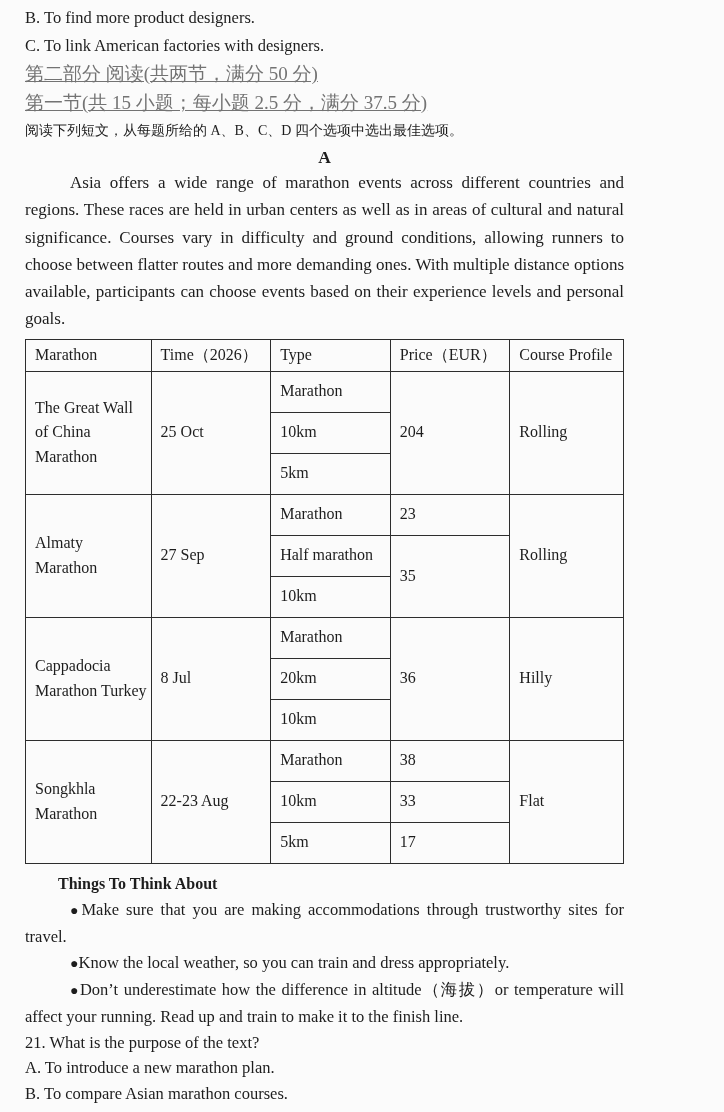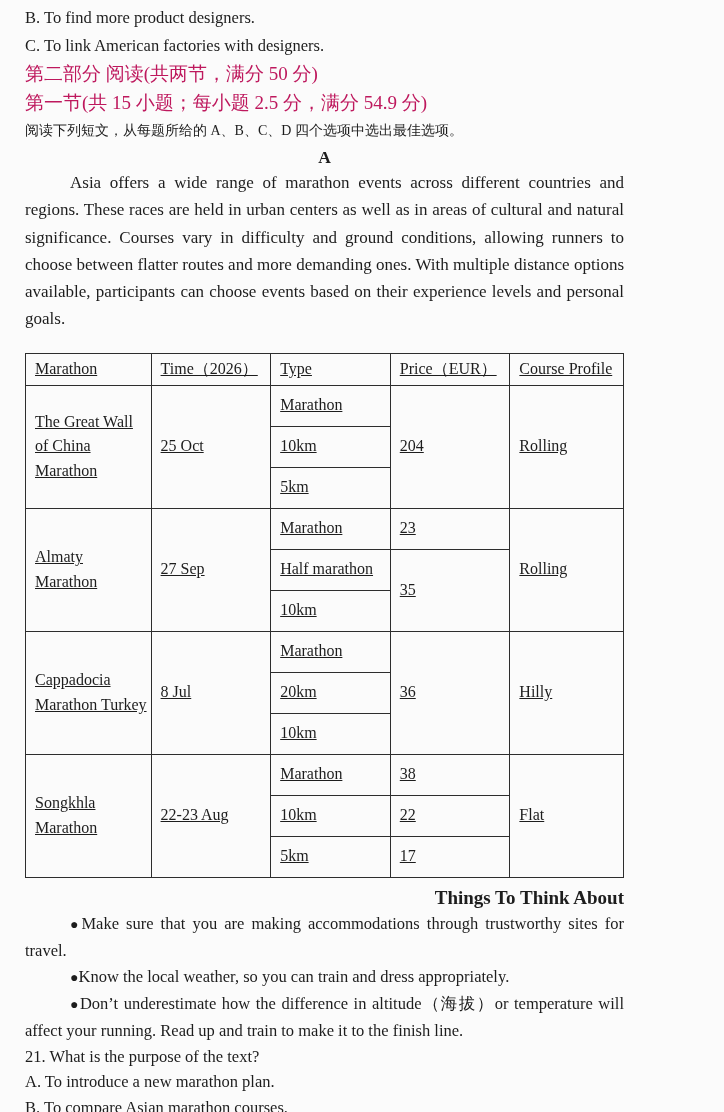--- a/index.html
+++ b/index.html
@@ -19,21 +19,22 @@
   }
   .line {
     font-size: 16.5px;
     line-height: 27.5px;
     white-space: nowrap;
   }
   .heading-cn {
     font-size: 19px;
     line-height: 29px;
     white-space: nowrap;
-    color: #be185d;
+    color: #737373;
+    text-decoration: underline;
   }
   .instr-cn {
     font-size: 14px;
     line-height: 27px;
     white-space: nowrap;
   }
   .passage-label {
     text-align: center;
     font-weight: bold;
     font-size: 17.5px;
@@ -43,42 +44,40 @@
   .passage {
     margin: 0;
     font-size: 17px;
     line-height: 27.3px;
     text-align: justify;
     text-indent: 45px;
   }
   table.marathon {
     width: 100%;
     border-collapse: collapse;
-    margin-top: 20px;
+    margin-top: 6px;
     table-layout: fixed;
-    text-decoration: underline;
   }
   table.marathon th, table.marathon td {
     border: 1.6px solid #2d2d2d;
     font-weight: normal;
     font-size: 16px;
     text-align: left;
     vertical-align: middle;
     padding: 2px 4px 2px 9px;
     line-height: 1.55;
     overflow: hidden;
   }
   table.marathon thead th { height: 27px; }
   table.marathon tbody td { height: 36px; }
   .things-heading {
     font-weight: bold;
-    font-size: 19px;
+    font-size: 16px;
     line-height: 26px;
     margin: 7px 0 0 33px;
-    text-align: right;
   }
   .bullet {
     font-size: 16.5px;
     line-height: 26px;
     text-indent: 45px;
     text-align: justify;
   }
   .bullet .glyph {
     font-size: 14px;
   }
@@ -90,21 +89,21 @@
 </style>
 </head>
 <body>
 
 <div class="page">
 
   <div class="line">B. To find more product designers.</div>
   <div class="line">C. To link American factories with designers.</div>
 
   <div class="heading-cn">第二部分 阅读(共两节，满分 50 分)</div>
-  <div class="heading-cn">第一节(共 15 小题；每小题 2.5 分，满分 54.9 分)</div>
+  <div class="heading-cn">第一节(共 15 小题；每小题 2.5 分，满分 37.5 分)</div>
   <div class="instr-cn">阅读下列短文，从每题所给的 A、B、C、D 四个选项中选出最佳选项。</div>
 
   <div class="passage-label">A</div>
   <p class="passage">Asia offers a wide range of marathon events across different countries and regions. These races are held in urban centers as well as in areas of cultural and natural significance. Courses vary in difficulty and ground conditions, allowing runners to choose between flatter routes and more demanding ones. With multiple distance options available, participants can choose events based on their experience levels and personal goals.</p>
 
   <table class="marathon">
     <colgroup>
       <col style="width:21%">
       <col style="width:20%">
       <col style="width:20%">
@@ -167,21 +166,21 @@
 
       <tr>
         <td rowspan="3">Songkhla Marathon</td>
         <td rowspan="3">22-23 Aug</td>
         <td>Marathon</td>
         <td>38</td>
         <td rowspan="3">Flat</td>
       </tr>
       <tr>
         <td>10km</td>
-        <td>22</td>
+        <td>33</td>
       </tr>
       <tr>
         <td>5km</td>
         <td>17</td>
       </tr>
     </tbody>
   </table>
 
   <div class="things-heading">Things To Think About</div>
 

